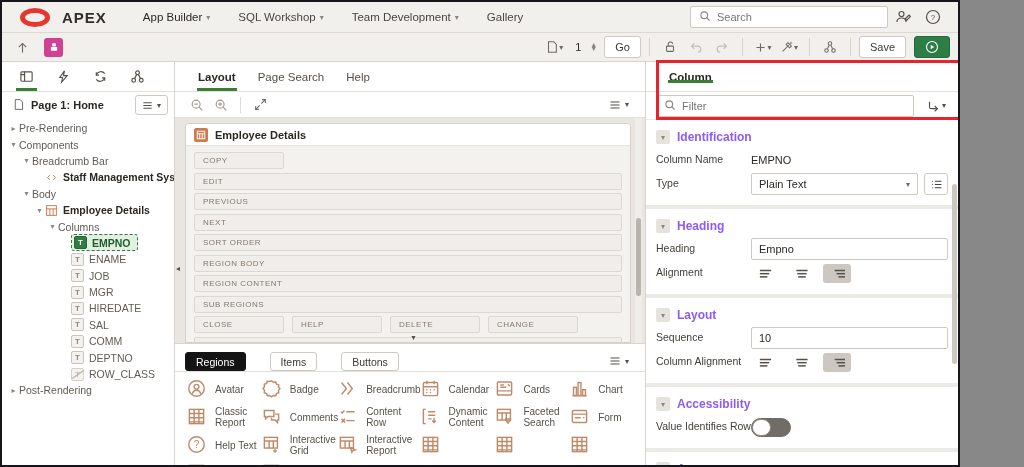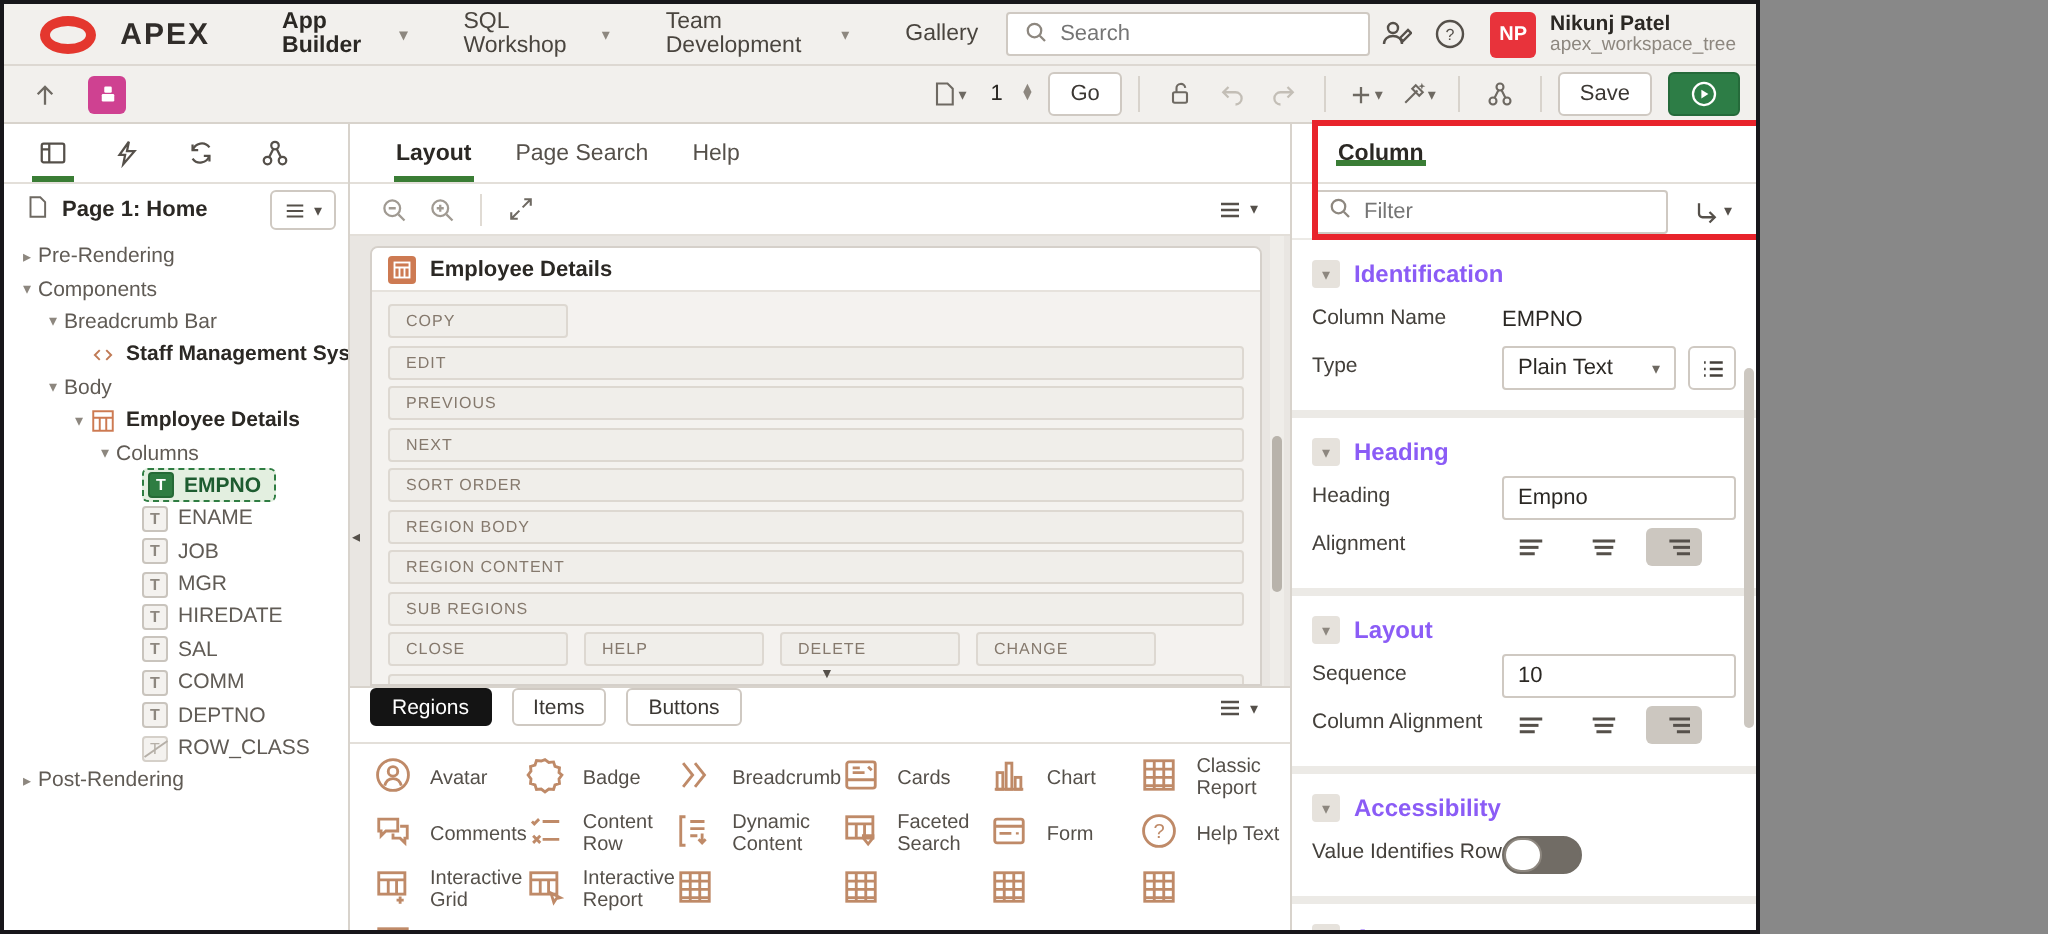--- a/index.html
+++ b/index.html
@@ -1,27 +1,27 @@
 <!DOCTYPE html>
 <html><head>
 <meta charset="utf-8">
 <style>
   * { margin:0; padding:0; box-sizing:border-box; }
   html,body { background:#888; }
   body { font-family:"Liberation Sans", sans-serif; }
-  .screen { position:relative; width:880px; height:467px; background:#fff;
+  .screen { position:relative; width:960px; height:467px; background:#fff;
             border:2px solid #17161a; overflow:hidden; font-size:11px; color:#3b3733; }
 
   
   .top-header { height:31px; background:#f2f0ed; border-bottom:1px solid #ddd8d2;
                 display:flex; align-items:center; padding:0 10px; }
   .oracle-logo { width:30px; height:19px; border:5px solid #e4372e; border-radius:50%; margin:0 12px 0 8px; }
   .brand { font-weight:bold; font-size:15px; letter-spacing:1px; color:#312d2a; margin-right:22px; }
   .top-menu { display:flex; align-items:center; gap:4px; padding:0 14px; height:31px; color:#4a453f; font-size:11.5px; cursor:pointer; }
-  .top-menu.bold { font-weight:bold; color:#2b2824; }
+  .top-menu.bold { font-weight:normal; color:#2b2824; }
   .top-menu .chev { color:#8d877f; }
   .spacer { flex:1; }
   .global-search { display:flex; align-items:center; gap:6px; width:198px; height:22px;
                    background:#fff; border:1px solid #cfc9c2; border-radius:2px; padding:0 8px; color:#8d877f; }
   .global-search input { border:none; outline:none; width:100%; font-size:11px; background:transparent; color:#3b3733; }
   .hdr-icon { width:30px; height:31px; display:flex; align-items:center; justify-content:center; color:#55504a; cursor:pointer; }
   .user-chip { display:flex; align-items:center; gap:7px; margin-left:6px; cursor:pointer; }
   .avatar-np { width:23px; height:23px; border-radius:3px; background:#e8333b; color:#fff; font-weight:bold;
                font-size:10px; display:flex; align-items:center; justify-content:center; }
   .user-name { font-weight:bold; font-size:10.5px; color:#2b2824; line-height:1.15; }
@@ -97,21 +97,21 @@
   .slot.short { width:90px; }
   .slot-row { display:flex; gap:8px; margin-bottom:3.5px; }
   .slot-row .slot { margin-bottom:0; width:90px; }
   .canvas-scroll { position:absolute; right:3px; top:0; bottom:0; width:7px; background:#efede9; }
   .canvas-thumb { position:absolute; right:1px; top:100px; width:5px; height:78px; background:#b8b3ab; border-radius:3px; }
   .split-arrow { position:absolute; font-size:8px; color:#55504a; top:146px; }
   .down-cue { position:absolute; bottom:2px; left:50%; font-size:7px; color:#55504a; }
 
   
   .gallery { height:122px; border-top:1px solid #d8d3cc; background:#fff; display:flex; flex-direction:column; overflow:hidden; }
-  .gal-tabs { height:28px; display:flex; align-items:flex-start; gap:10px; padding:0 10px; border-bottom:1px solid #e3dfd9; }
+  .gal-tabs { height:28px; display:flex; align-items:flex-end; gap:24px; padding:0 10px; border-bottom:1px solid #e3dfd9; }
   .gal-tab { height:19px; padding:0 10px; display:flex; align-items:center; font-size:10.5px;
              border:1px solid #cfc9c2; border-radius:3px; background:#fff; color:#3b3733; cursor:pointer; }
   .gal-tab.active { background:#141414; border-color:#141414; color:#fff; }
   .gal-grid { flex:1; display:grid; grid-template-columns:repeat(6,1fr); grid-auto-rows:28px;
               padding:3px 0 0 12px; overflow:hidden; }
   .gal-item { display:flex; align-items:center; gap:9px; color:#bf8a68; cursor:pointer; }
   .gal-item .glabel { font-size:10px; color:#55504a; }
 
   
   .props { flex:1; background:#fff; display:flex; flex-direction:column; overflow:hidden; position:relative; }
@@ -188,27 +188,20 @@
           <path d="M2 13c0-2.5 2-4 4.5-4s4.5 1.5 4.5 4"></path>
           <path d="M10 10l4-4 1.5 1.5-4 4z"></path>
         </svg>
       </div>
     <div class="hdr-icon">
         <svg width="16" height="16" viewBox="0 0 16 16" fill="none" stroke="currentColor" stroke-width="1.2">
           <circle cx="8" cy="8" r="6.5"></circle>
           <text x="8" y="11" font-size="8" text-anchor="middle" fill="currentColor" stroke="none">?</text>
         </svg>
       </div>
-    <div class="user-chip">
-      <div class="avatar-np">NP</div>
-      <div>
-        <div class="user-name">Nikunj Patel</div>
-        <div class="user-ws">apex_workspace_tree</div>
-      </div>
-    </div>
   </div>
 
   <div class="page-toolbar">
     <div class="tb-icon">
         <svg width="13" height="13" viewBox="0 0 16 16" fill="none" stroke="currentColor" stroke-width="1.4">
           <path d="M8 14V3M3.5 7.5L8 3l4.5 4.5"></path>
         </svg>
       </div>
     <div class="app-icon">
         <svg width="10" height="10" viewBox="0 0 16 16" fill="#fff">
@@ -529,20 +522,27 @@
               <span><svg width="19" height="19" viewBox="0 0 16 16" fill="none" stroke="currentColor" stroke-width="1.2">
                   <path d="M8 1.5l1.6 1.2 2-.2.6 1.9 1.9.6-.2 2L15.1 8l-1.2 1.6.2 2-1.9.6-.6 1.9-2-.2L8 15.1l-1.6-1.2-2 .2-.6-1.9-1.9-.6.2-2L.9 8l1.2-1.6-.2-2 1.9-.6.6-1.9 2 .2z"></path>
                 </svg></span>
               <span class="glabel">Badge</span>
             </div>
             <div class="gal-item">
               <span><svg width="19" height="19" viewBox="0 0 16 16" fill="none" stroke="currentColor" stroke-width="1.2">
                   <path d="M3 3l4 5-4 5M8 3l4 5-4 5"></path>
                 </svg></span>
               <span class="glabel">Breadcrumb</span>
+            </div>
+            <div class="gal-item">
+              <span><svg width="19" height="19" viewBox="0 0 16 16" fill="none" stroke="currentColor" stroke-width="1.2">
+                  <rect x="2" y="3" width="12" height="11" rx="1"></rect>
+                  <path d="M2 6.5h12M5 1.5v3M11 1.5v3M4.5 9h1M7.5 9h1M10.5 9h1M4.5 11.5h1M7.5 11.5h1"></path>
+                </svg></span>
+              <span class="glabel">Calendar</span>
             </div>
             <div class="gal-item">
               <span><svg width="19" height="19" viewBox="0 0 16 16" fill="none" stroke="currentColor" stroke-width="1.2">
                   <rect x="2" y="2.5" width="12" height="11" rx="1"></rect>
                   <path d="M2 10h12M4.5 5h3M4.5 7h5M11 4.5l1.5 1.5"></path>
                 </svg></span>
               <span class="glabel">Cards</span>
             </div>
             <div class="gal-item">
               <span><svg width="19" height="19" viewBox="0 0 16 16" fill="none" stroke="currentColor" stroke-width="1.2">

